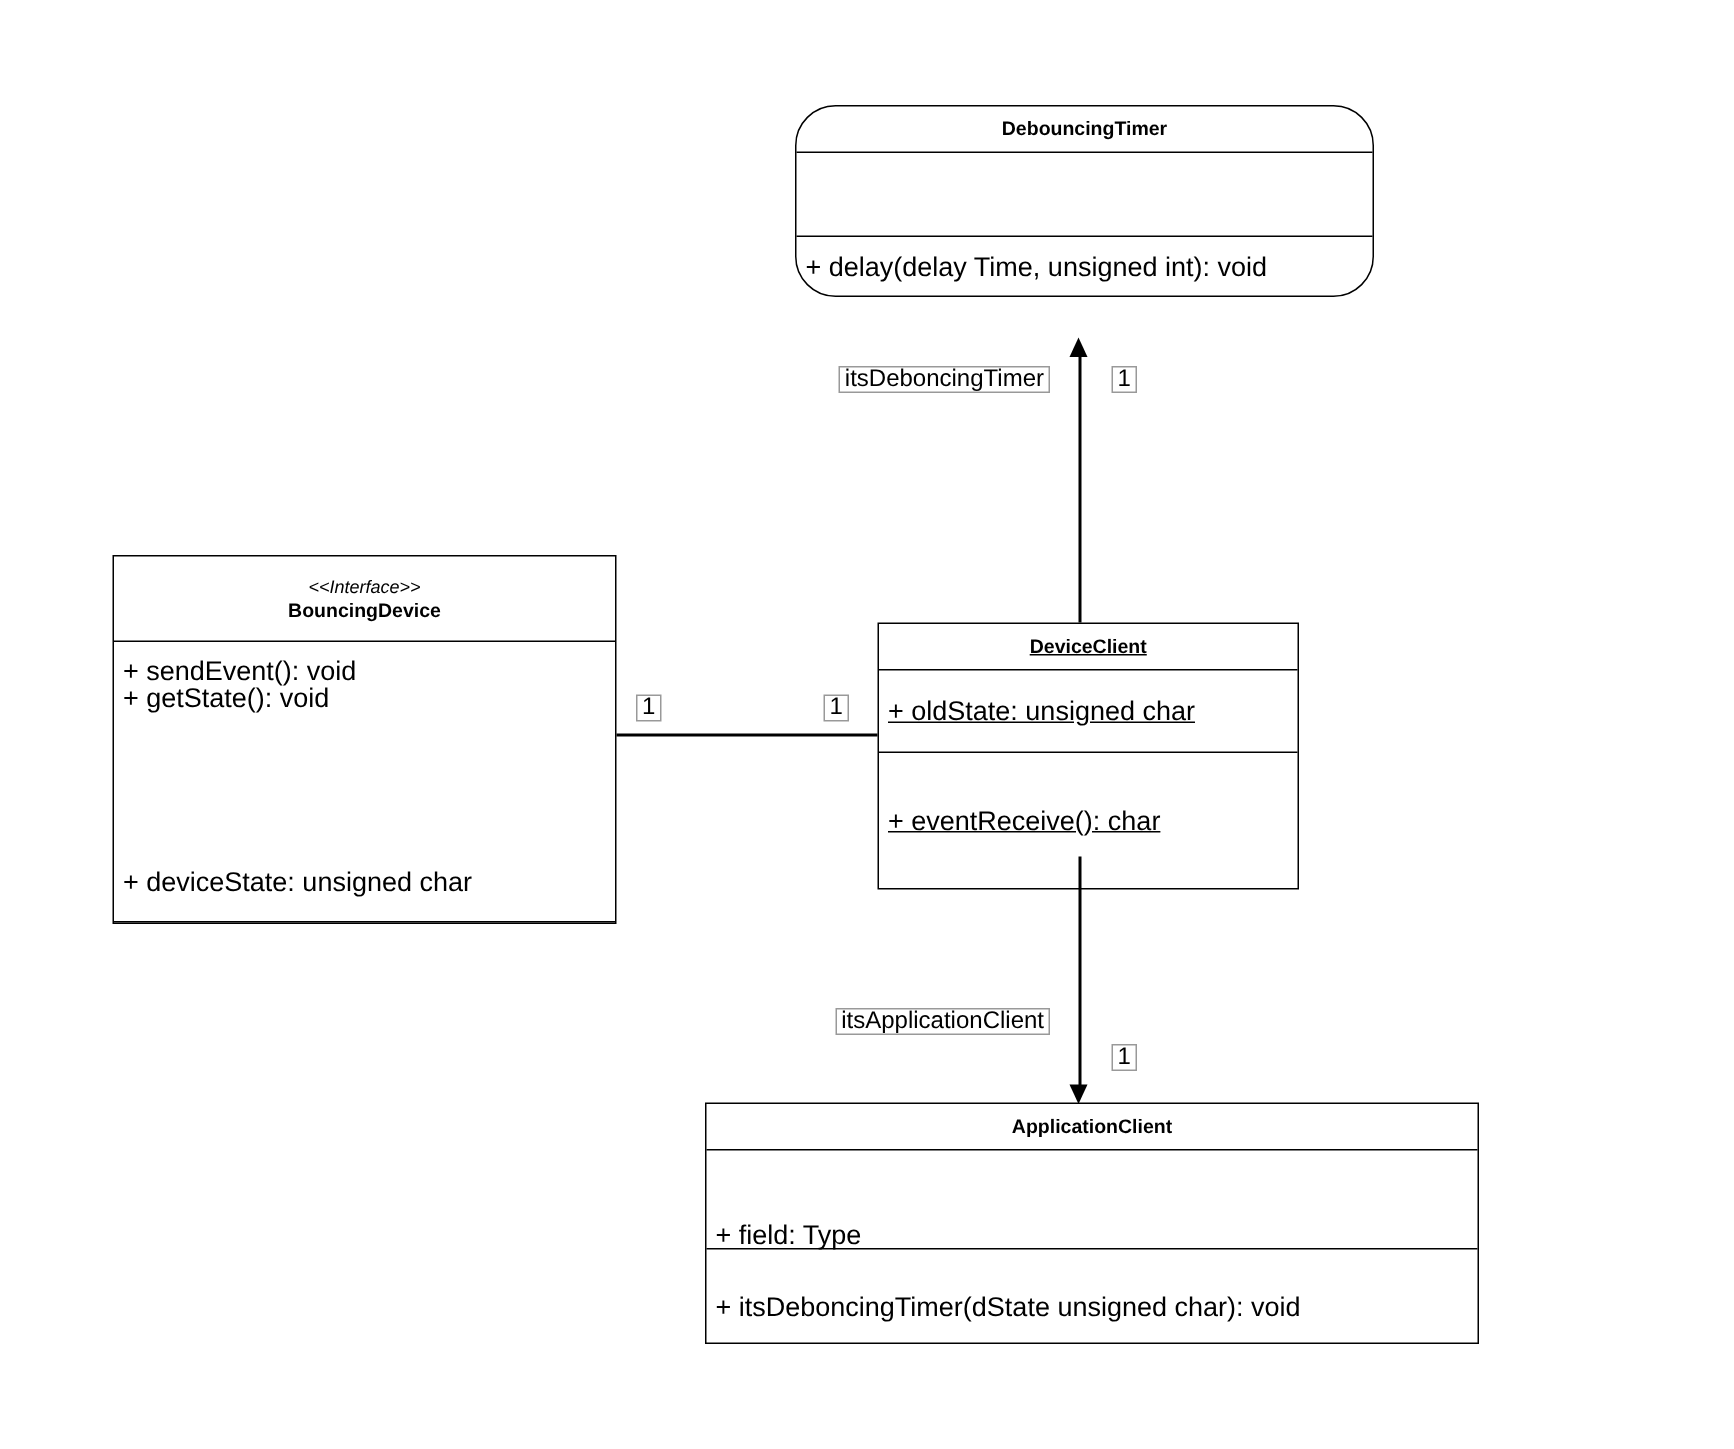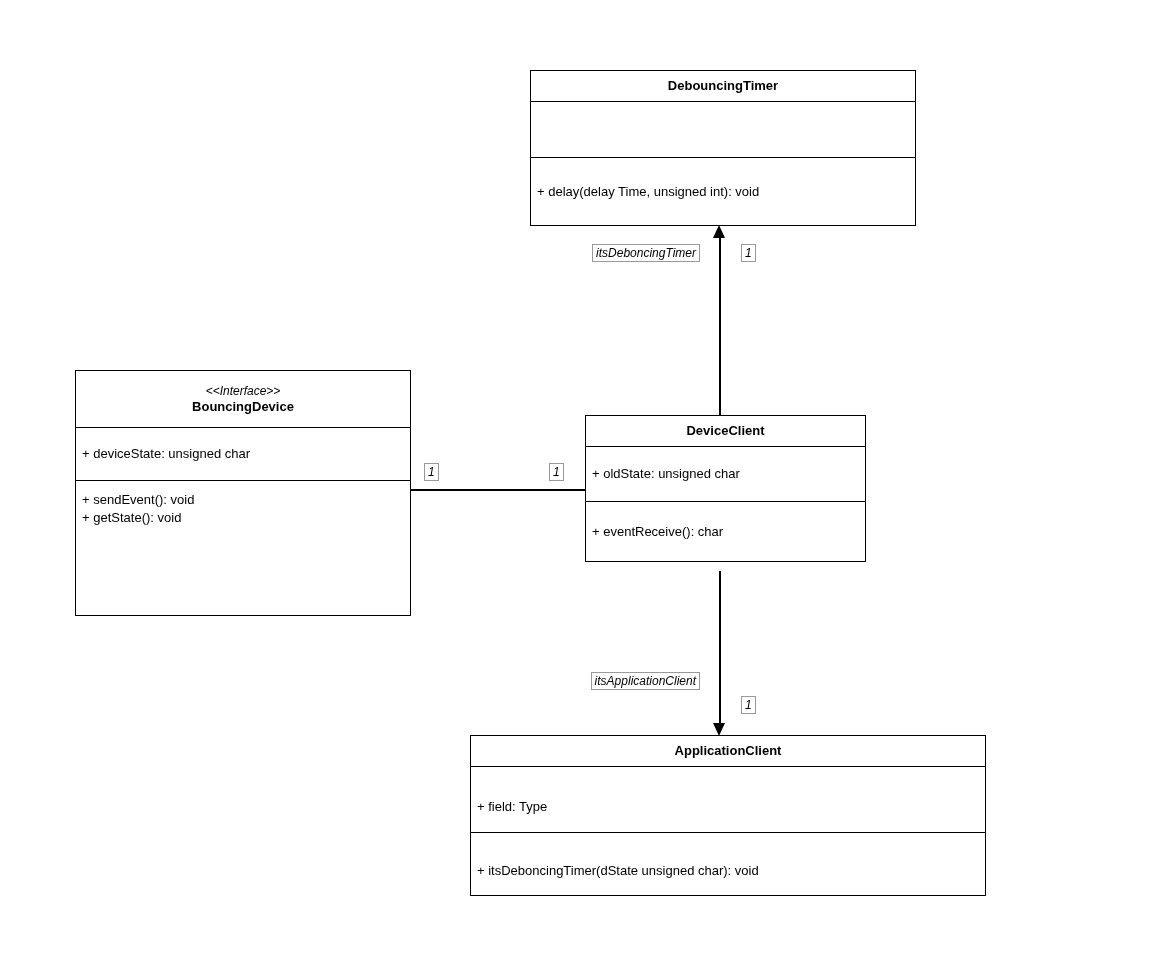--- a/index.html
+++ b/index.html
@@ -57,21 +57,21 @@
     display: flex;
     flex-direction: column;
     justify-content: center;
     padding: 0 6px;
   }
   .members.top {
     justify-content: flex-start;
     padding-top: 10px;
   }
   .member {
-    font-size: 13px;
+    font-size: 18px;
     line-height: 18px;
     white-space: nowrap;
   }
   .edge-line {
     position: absolute;
     background: var(--stroke, #000000);
   }
   .edge-line.v { width: 1.5px; }
   .edge-line.h { height: 1.5px; }
   .arrow {
@@ -86,74 +86,73 @@
   }
   .arrow.down {
     border-left: 6px solid transparent;
     border-right: 6px solid transparent;
     border-top: 13px solid var(--stroke, #000000);
   }
   .edge-label {
     position: absolute;
     background: var(--fill, #ffffff);
     border: 1px solid var(--label-border, #999999);
-    font-size: 12px;
+    font-size: 16px;
     line-height: 14px;
     padding: 1px 3px;
     white-space: nowrap;
     color: var(--text, #000000);
-    font-style: italic;
   }
 </style>
 </head>
 <body>
 
 <div id="canvas">
 
-  <div class="uml-class" style="left:530px; top:70px; width:386px; height:156px;">
+  <div class="uml-class" style="left:530px; top:70px; width:386px; height:128px;border-radius:27px;">
     <div class="compartment header" style="height:31px;">
       <div class="class-name">DebouncingTimer</div>
     </div>
     <div class="compartment members" style="height:56px;"></div>
     <div class="compartment last members">
       <div class="member">+ delay(delay Time, unsigned int): void</div>
     </div>
   </div>
 
   <div class="uml-class" style="left:75px; top:370px; width:336px; height:246px;">
     <div class="compartment header" style="height:57px;">
       <div class="stereotype">&lt;&lt;Interface&gt;&gt;</div>
       <div class="class-name">BouncingDevice</div>
     </div>
-    <div class="compartment members" style="height:53px;">
-      <div class="member">+ deviceState: unsigned char</div>
-    </div>
     <div class="compartment last members top">
       <div class="member">+ sendEvent(): void</div>
       <div class="member">+ getState(): void</div>
     </div>
+    <div class="compartment members" style="height:53px;">
+      <div class="member">+ deviceState: unsigned char</div>
+    </div>
   </div>
 
-  <div class="uml-class" style="left:585px; top:415px; width:281px; height:147px;">
+  <div class="uml-class" style="left:585px; top:415px; width:281px; height:178px;text-decoration:underline;">
     <div class="compartment header" style="height:31px;">
       <div class="class-name">DeviceClient</div>
     </div>
     <div class="compartment members" style="height:55px;">
       <div class="member">+ oldState: unsigned char</div>
     </div>
     <div class="compartment last members">
       <div class="member">+ eventReceive(): char</div>
     </div>
   </div>
 
   <div class="uml-class" style="left:470px; top:735px; width:516px; height:161px;gap:14px;">
     <div class="compartment header" style="height:31px;">
       <div class="class-name">ApplicationClient</div>
     </div>
-    <div class="compartment members" style="height:52px;">
+    <div class="compartment members" style="height:52px;justify-content:flex-end;">
       <div class="member">+ field: Type</div>
     </div>
     <div class="compartment last members">
       <div class="member">+ itsDeboncingTimer(dState unsigned char): void</div>
     </div>
   </div>
 
   <div class="edge-line v" style="left:719px; top:237px; height:178px;"></div>
   <div class="arrow up" style="left:713px; top:225px;"></div>
   <div class="edge-label" style="right:456px; top:244px;">itsDeboncingTimer</div>

